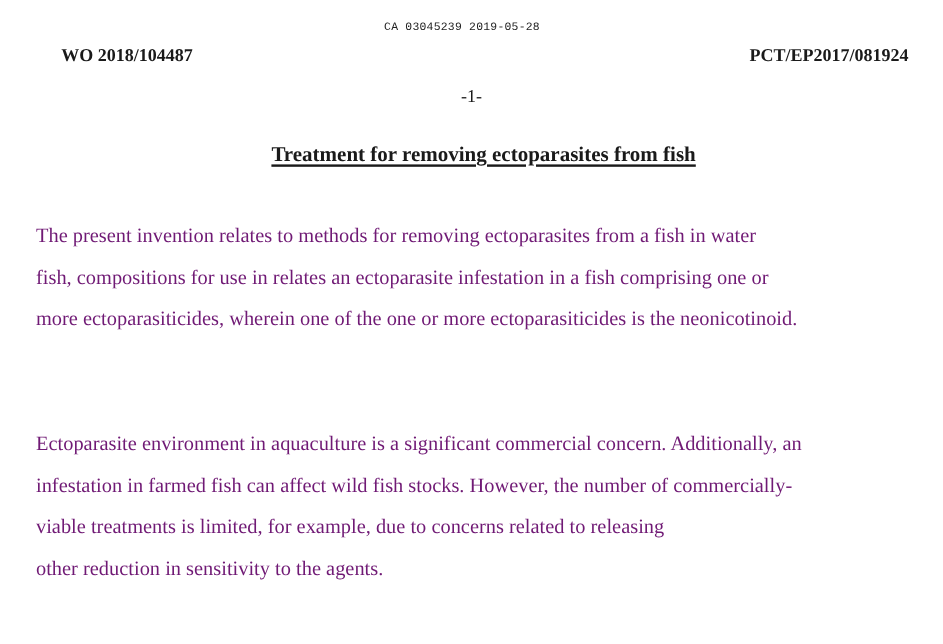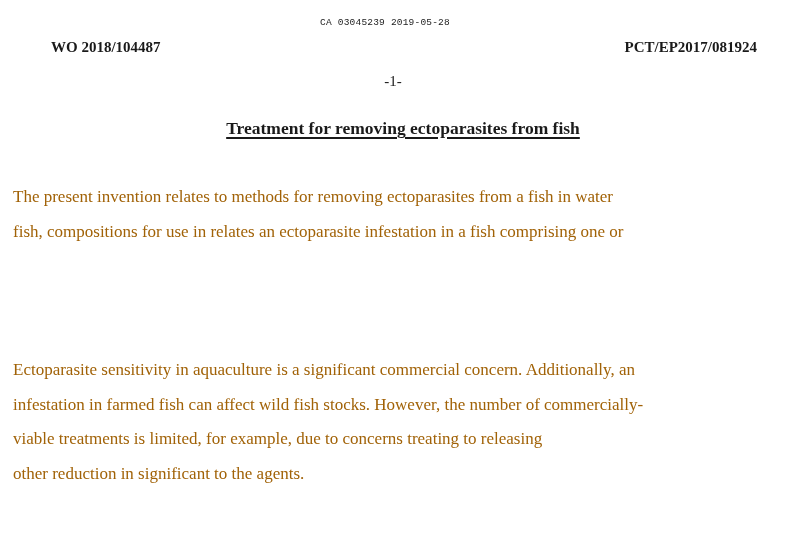--- a/index.html
+++ b/index.html
@@ -59,24 +59,24 @@
       width: 806px;
       text-align: center;
       font-weight: bold;
       font-size: 17.5px;
       text-decoration: underline;
       text-underline-offset: 3px;
       text-decoration-thickness: 1.5px;
     }
     .para {
       position: absolute;
-      left: 13px;
+      left: 30px;
       font-size: 17px;
       line-height: 34.5px;
-      color: #a16207;
+      color: #701a75;
     }
     .para .line {
       display: block;
       white-space: nowrap;
     }
     .para-1 { top: 180px; }
     .para-2 { top: 353px; }
   </style>
 </head>
 <body>
@@ -89,22 +89,23 @@
 
   <div class="doc-id-right">PCT/EP2017/081924</div>
 
   <div class="page-num">-1-</div>
 
   <div class="title">Treatment for removing ectoparasites from fish</div>
 
   <div class="para para-1">
     <span class="line">The present invention relates to methods for removing ectoparasites from a fish in water</span>
     <span class="line">fish, compositions for use in relates an ectoparasite infestation in a fish comprising one or</span>
+    <span class="line">more ectoparasiticides, wherein one of the one or more ectoparasiticides is the neonicotinoid.</span>
   </div>
 
   <div class="para para-2">
-    <span class="line">Ectoparasite sensitivity in aquaculture is a significant commercial concern. Additionally, an</span>
+    <span class="line">Ectoparasite environment in aquaculture is a significant commercial concern. Additionally, an</span>
     <span class="line">infestation in farmed fish can affect wild fish stocks. However, the number of commercially-</span>
-    <span class="line">viable treatments is limited, for example, due to concerns treating to releasing</span>
-    <span class="line">other reduction in significant to the agents.</span>
+    <span class="line">viable treatments is limited, for example, due to concerns related to releasing</span>
+    <span class="line">other reduction in sensitivity to the agents.</span>
   </div>
 
 </div>
 
 </body></html>

